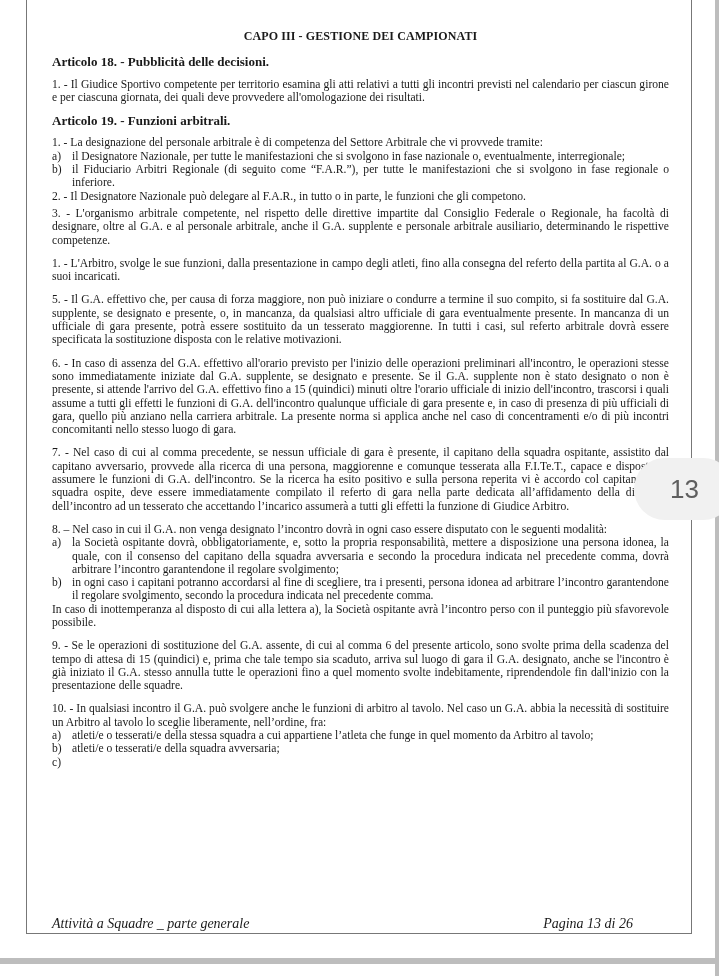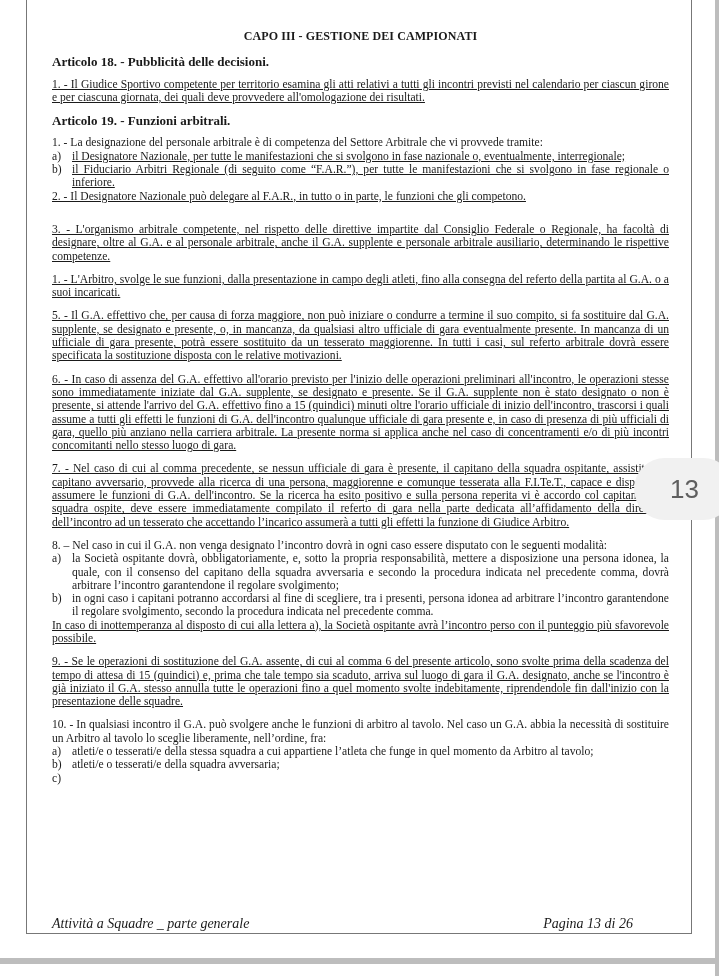--- a/index.html
+++ b/index.html
@@ -25,22 +25,22 @@
       font-size: 11.6px; line-height: 13.3px; text-align: justify;
     }
     .chapter-title {
       text-align: center; font-weight: bold; font-size: 12px; letter-spacing: 0.1px;
       margin: 0 0 12px 0;
     }
     .article-title {
       font-weight: bold; font-size: 13px; margin: 8px 0 9px 0;
     }
     p { margin: 0; }
-    .para { margin-bottom: 10px; text-decoration: underline; }
-    .para.tight { margin-bottom: 20px; }
+    .para { margin-bottom: 10px; }
+    .para.tight { margin-bottom: 4px; }
     .list { margin: 0; padding: 0; list-style: none; }
     .list li { position: relative; padding-left: 20px; }
     .list li .lbl { position: absolute; left: 0; top: 0; }
     .footer {
       position: absolute; left: 52px; top: 916px; width: 581px;
       font-style: italic; font-size: 14px;
       display: flex; justify-content: space-between;
     }
     .page-badge {
       position: absolute; left: 634px; top: 458px; width: 100px; height: 62px;

